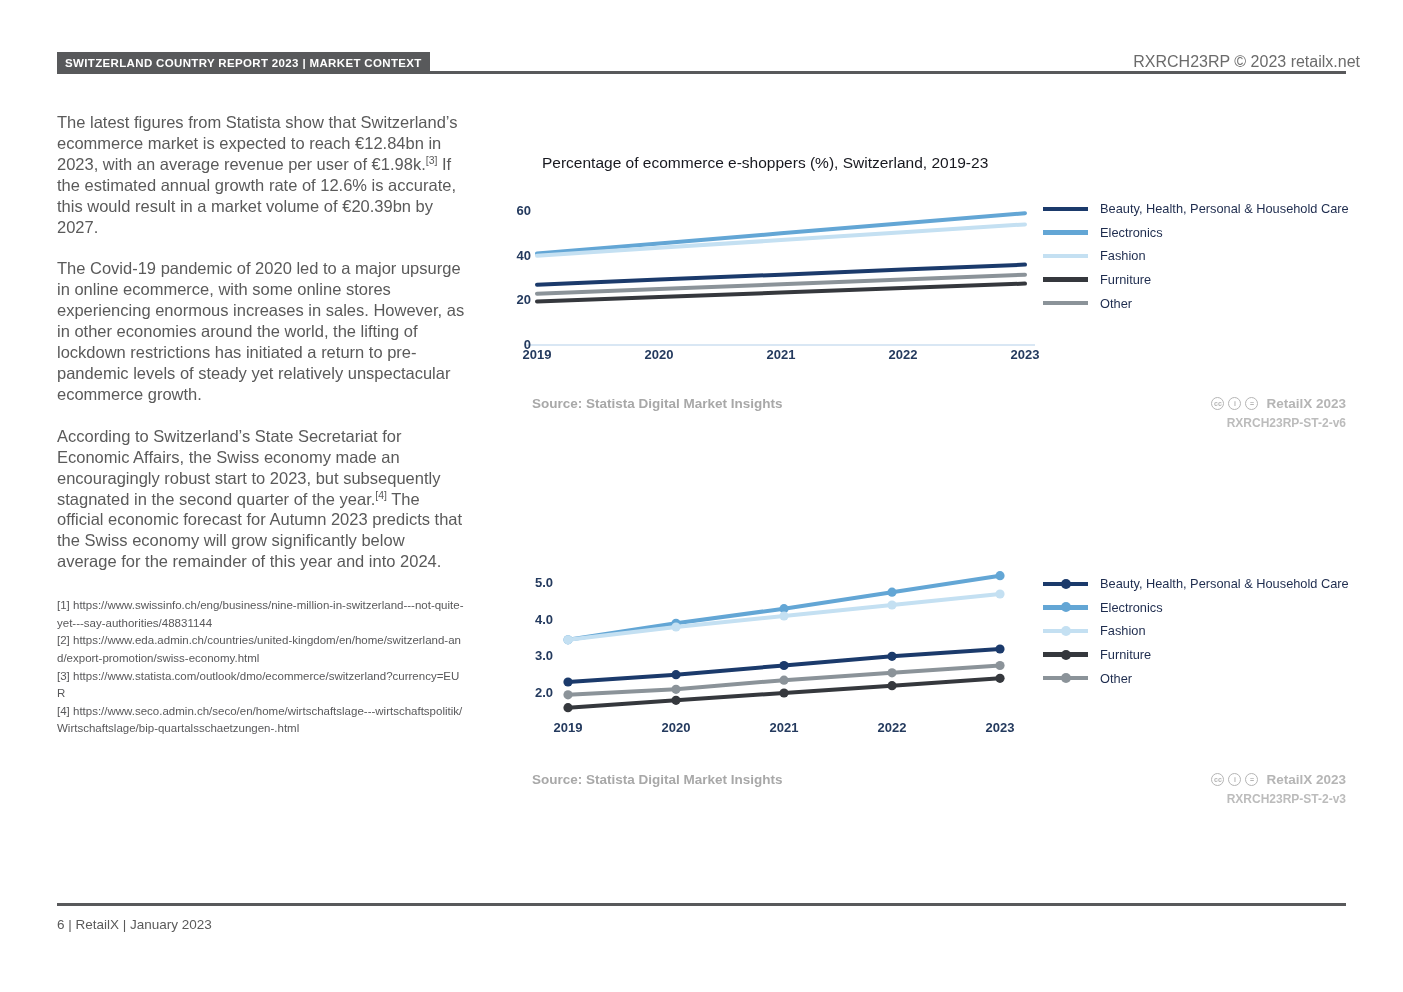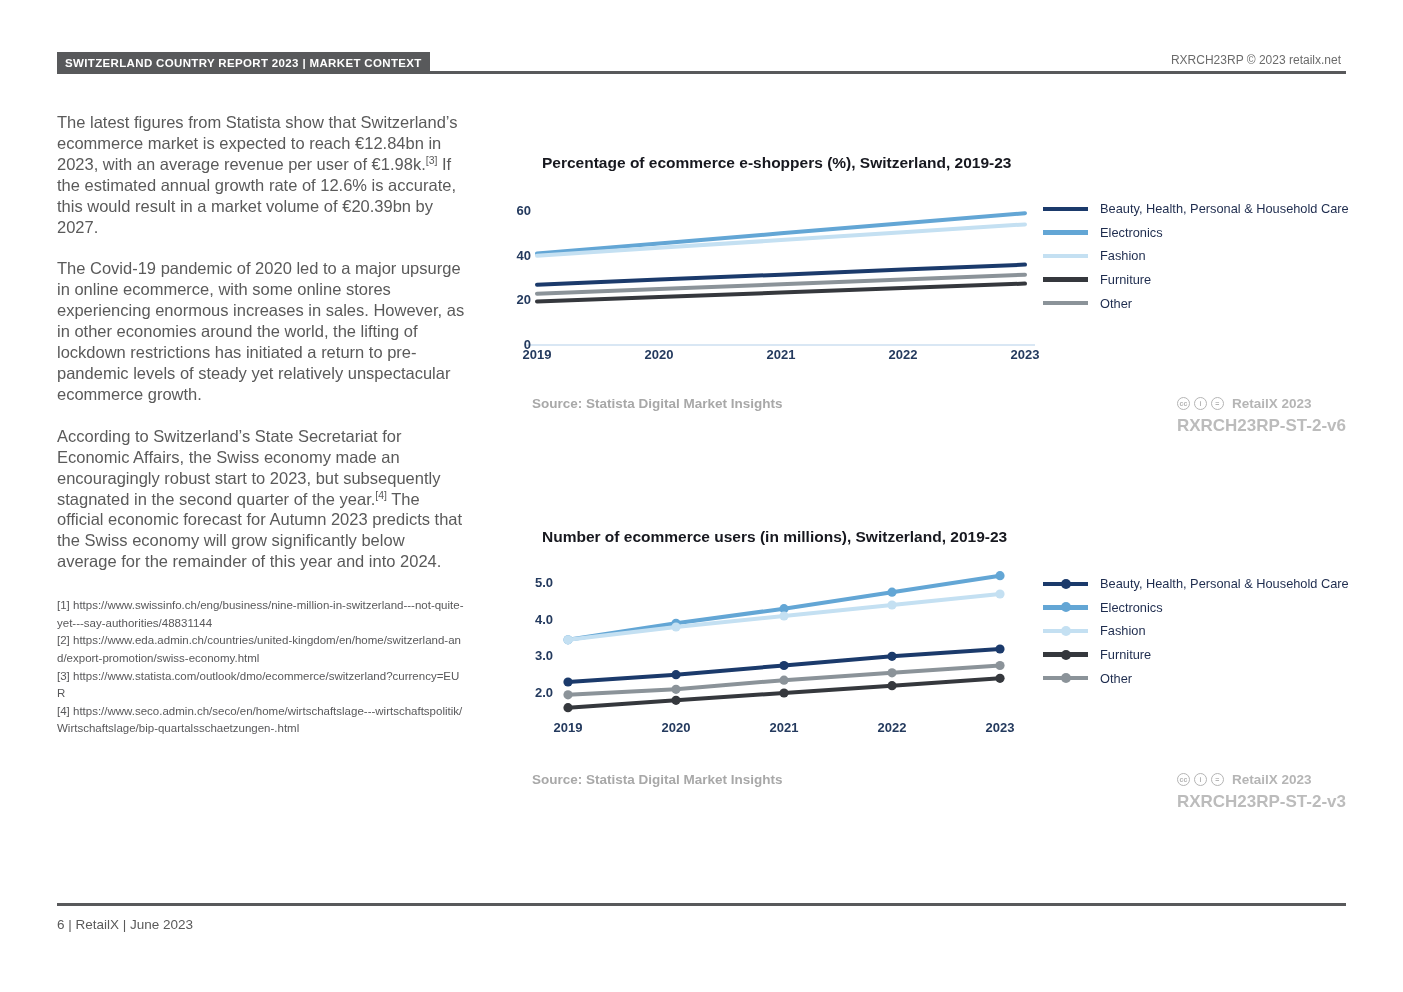--- a/index.html
+++ b/index.html
@@ -4,53 +4,53 @@
 <style>
   html,body{margin:0;padding:0;}
   body{
     width:1403px;height:992px;position:relative;background:#ffffff;
     font-family:"Liberation Sans",sans-serif;overflow:hidden;
   }
   
   .header-rule{position:absolute;left:57px;top:71px;width:1289px;height:3px;background:#58595b;}
   .badge{position:absolute;left:57px;top:52px;background:#58595b;color:#ffffff;
     font-size:11.5px;font-weight:700;letter-spacing:.35px;padding:5px 8px 4px;white-space:nowrap;}
-  .copyright{position:absolute;top:53px;right:62px;font-size:12px;color:#6b6b6b;}
+  .copyright{position:absolute;top:53px;right:43px;font-size:16px;color:#6b6b6b;}
   
   .left-col{position:absolute;left:57px;top:112px;width:410px;color:#5a5a5a;}
   .left-col p{margin:0 0 21px;font-size:16.5px;line-height:20.9px;}
   .left-col sup{font-size:10.5px;line-height:0;}
   .footnotes{margin-top:25px;font-size:11.5px;line-height:17.6px;color:#58585a;word-break:break-all;}
   .footnotes div{margin:0;}
   
   .chart{position:absolute;left:505px;width:841px;height:345px;}
   #chart0{top:148px;}
   #chart1{top:520px;}
-  .chart-title{position:absolute;left:37px;top:6px;margin:0;font-size:15.5px;font-weight:700;color:#17181f;white-space:nowrap;}
+  .chart-title{position:absolute;left:37px;top:6px;margin:0;font-size:15.5px;font-weight:400;color:#17181f;white-space:nowrap;}
   #chart1 .chart-title{top:8px;}
   .plot{position:absolute;left:0;}
   #chart0 .plot{top:42px;}
   #chart1 .plot{top:35px;}
   .plot text{font-family:"Liberation Sans",sans-serif;font-weight:700;fill:#243a5e;font-size:13px;}
   .legend{position:absolute;left:538px;}
   #chart0 .legend{top:49px;}
   #chart1 .legend{top:52px;}
   .legend-item{display:flex;align-items:center;height:23.6px;}
   .swatch{width:45px;height:4.5px;margin-right:12px;position:relative;flex:none;}
   .swatch .dot{position:absolute;left:50%;top:50%;width:10px;height:10px;border-radius:50%;transform:translate(-50%,-50%);}
   .legend-label{font-size:12.8px;font-weight:400;color:#1e2c4e;white-space:nowrap;}
   .chart-foot{position:absolute;left:27px;top:248px;width:814px;display:flex;justify-content:space-between;align-items:flex-start;}
   #chart1 .chart-foot{top:252px;}
   .source{font-size:13.5px;font-weight:700;color:#a8a8a8;}
   .tag{text-align:right;}
-  .tag-top{display:flex;align-items:center;gap:4px;}
+  .tag-top{display:flex;align-items:center;gap:4px;justify-content:flex-end;}
   .cc{width:13px;height:13px;border:1.3px solid #b5b5b5;border-radius:50%;color:#b5b5b5;
     font-size:7px;font-weight:700;display:inline-flex;align-items:center;justify-content:center;box-sizing:border-box;}
   .brand{font-size:13.5px;font-weight:700;color:#b5b5b5;margin-left:4px;}
-  .code{font-size:17px;font-weight:700;color:#bcbcbc;margin-top:5px;}
+  .code{font-size:12px;font-weight:700;color:#bcbcbc;margin-top:5px;}
   
   .footer-rule{position:absolute;left:57px;top:903px;width:1289px;height:2.5px;background:#58595b;}
   .page-info{position:absolute;left:57px;top:917px;font-size:13.5px;color:#5a5a5a;}
 </style>
 </head>
 <body>
 
 <div class="header-rule"></div>
 <div class="badge">SWITZERLAND COUNTRY REPORT 2023 | MARKET CONTEXT</div>
 <div class="copyright">RXRCH23RP © 2023 retailx.net</div>
@@ -118,21 +118,20 @@
         <span class="cc">i</span>
         <span class="cc">=</span>
         <span class="brand">RetailX 2023</span>
       </div>
       <div class="code">RXRCH23RP-ST-2-v6</div>
     </div>
   </div>
 </div>
 
 <div class="chart" id="chart1">
-  <h3 class="chart-title">Number of ecommerce users (in millions), Switzerland, 2019-23</h3>
   <svg class="plot" width="535" height="188" viewBox="0 0 535 188">
       <text x="48" y="142" text-anchor="end">2.0</text>
       <text x="48" y="105.33333333333334" text-anchor="end">3.0</text>
       <text x="48" y="68.66666666666667" text-anchor="end">4.0</text>
       <text x="48" y="32" text-anchor="end">5.0</text>
       <text x="63" y="177" text-anchor="middle">2019</text>
       <text x="171" y="177" text-anchor="middle">2020</text>
       <text x="279" y="177" text-anchor="middle">2021</text>
       <text x="387" y="177" text-anchor="middle">2022</text>
       <text x="495" y="177" text-anchor="middle">2023</text>
@@ -207,13 +206,13 @@
         <span class="cc">i</span>
         <span class="cc">=</span>
         <span class="brand">RetailX 2023</span>
       </div>
       <div class="code">RXRCH23RP-ST-2-v3</div>
     </div>
   </div>
 </div>
 
 <div class="footer-rule"></div>
-<div class="page-info">6 | RetailX | June 2023</div>
+<div class="page-info">6 | RetailX | January 2023</div>
 
 </body></html>

